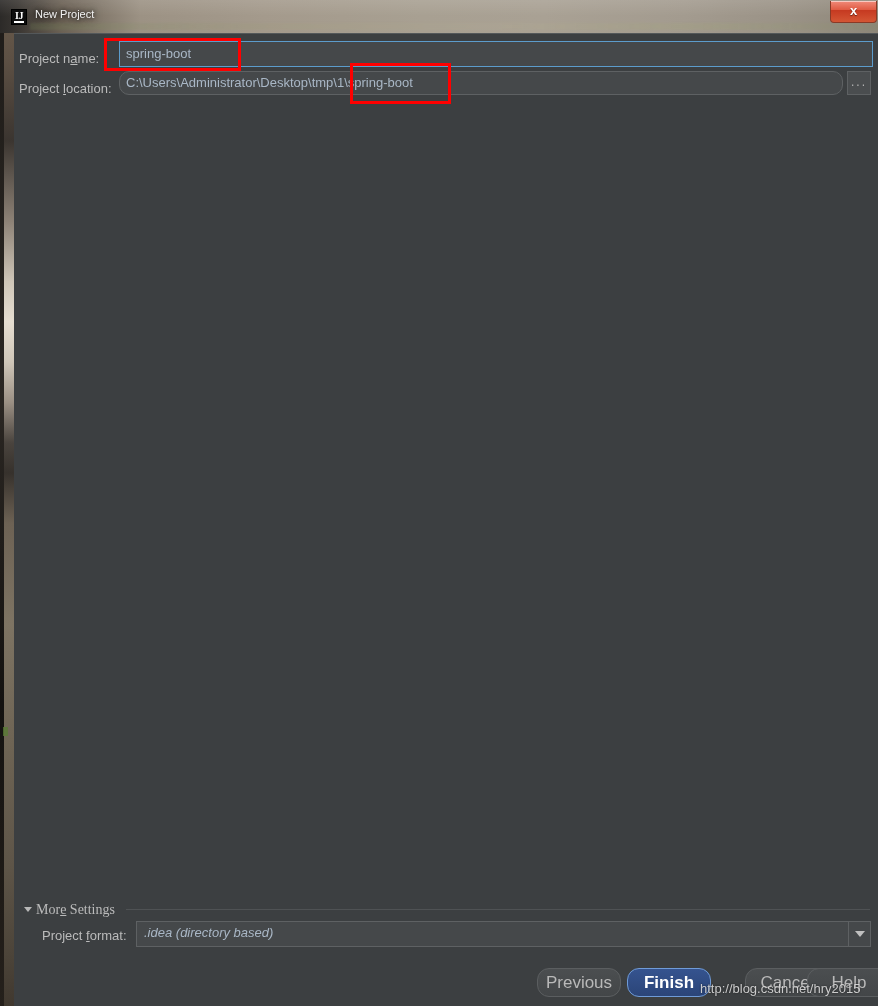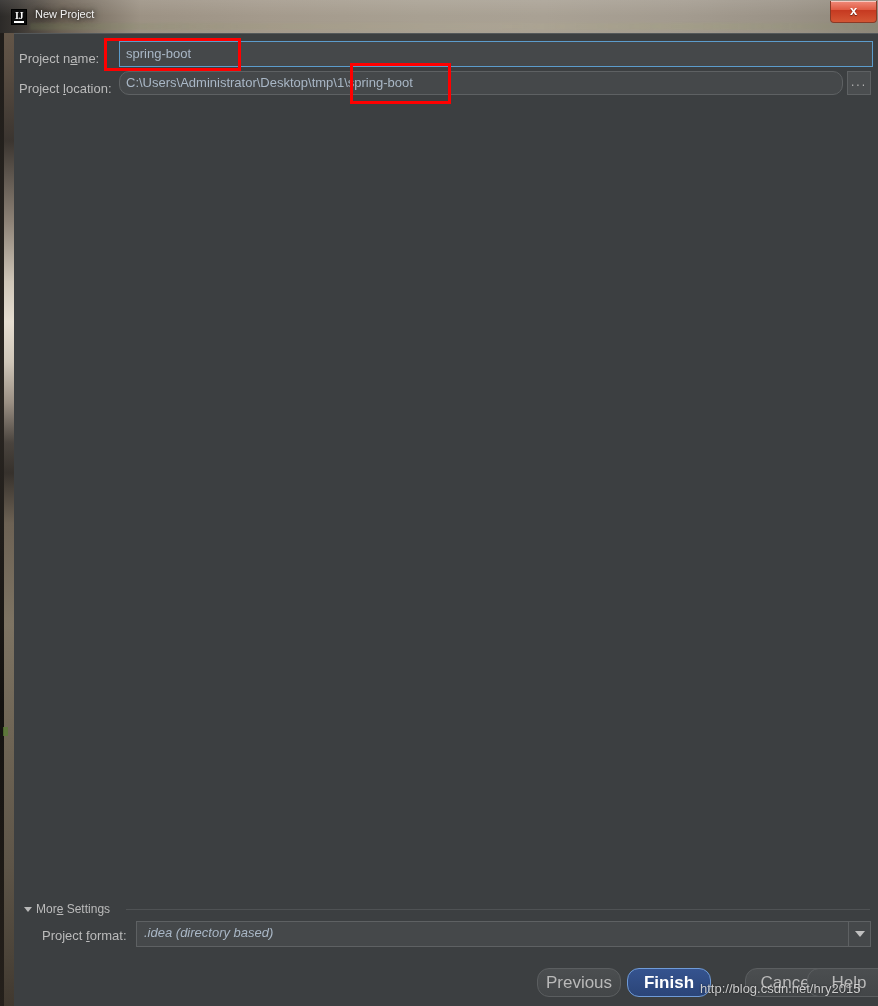--- a/index.html
+++ b/index.html
@@ -223,23 +223,24 @@
     top: 6px;
     width: 0; height: 0;
     border-left: 4px solid transparent;
     border-right: 4px solid transparent;
     border-top: 5px solid #b8b8b8;
   }
   .ms-label {
     position: absolute;
     left: 14px;
     top: 1px;
-    font-size: 12px;
+    font-size: 14px;
     color: #bbbbbb;
     white-space: nowrap;
+    font-family: Liberation Serif, serif;
   }
   .ms-line {
     position: absolute;
     left: 104px;
     right: 0;
     top: 8px;
     height: 1px;
     background: #4f5254;
   }
 

